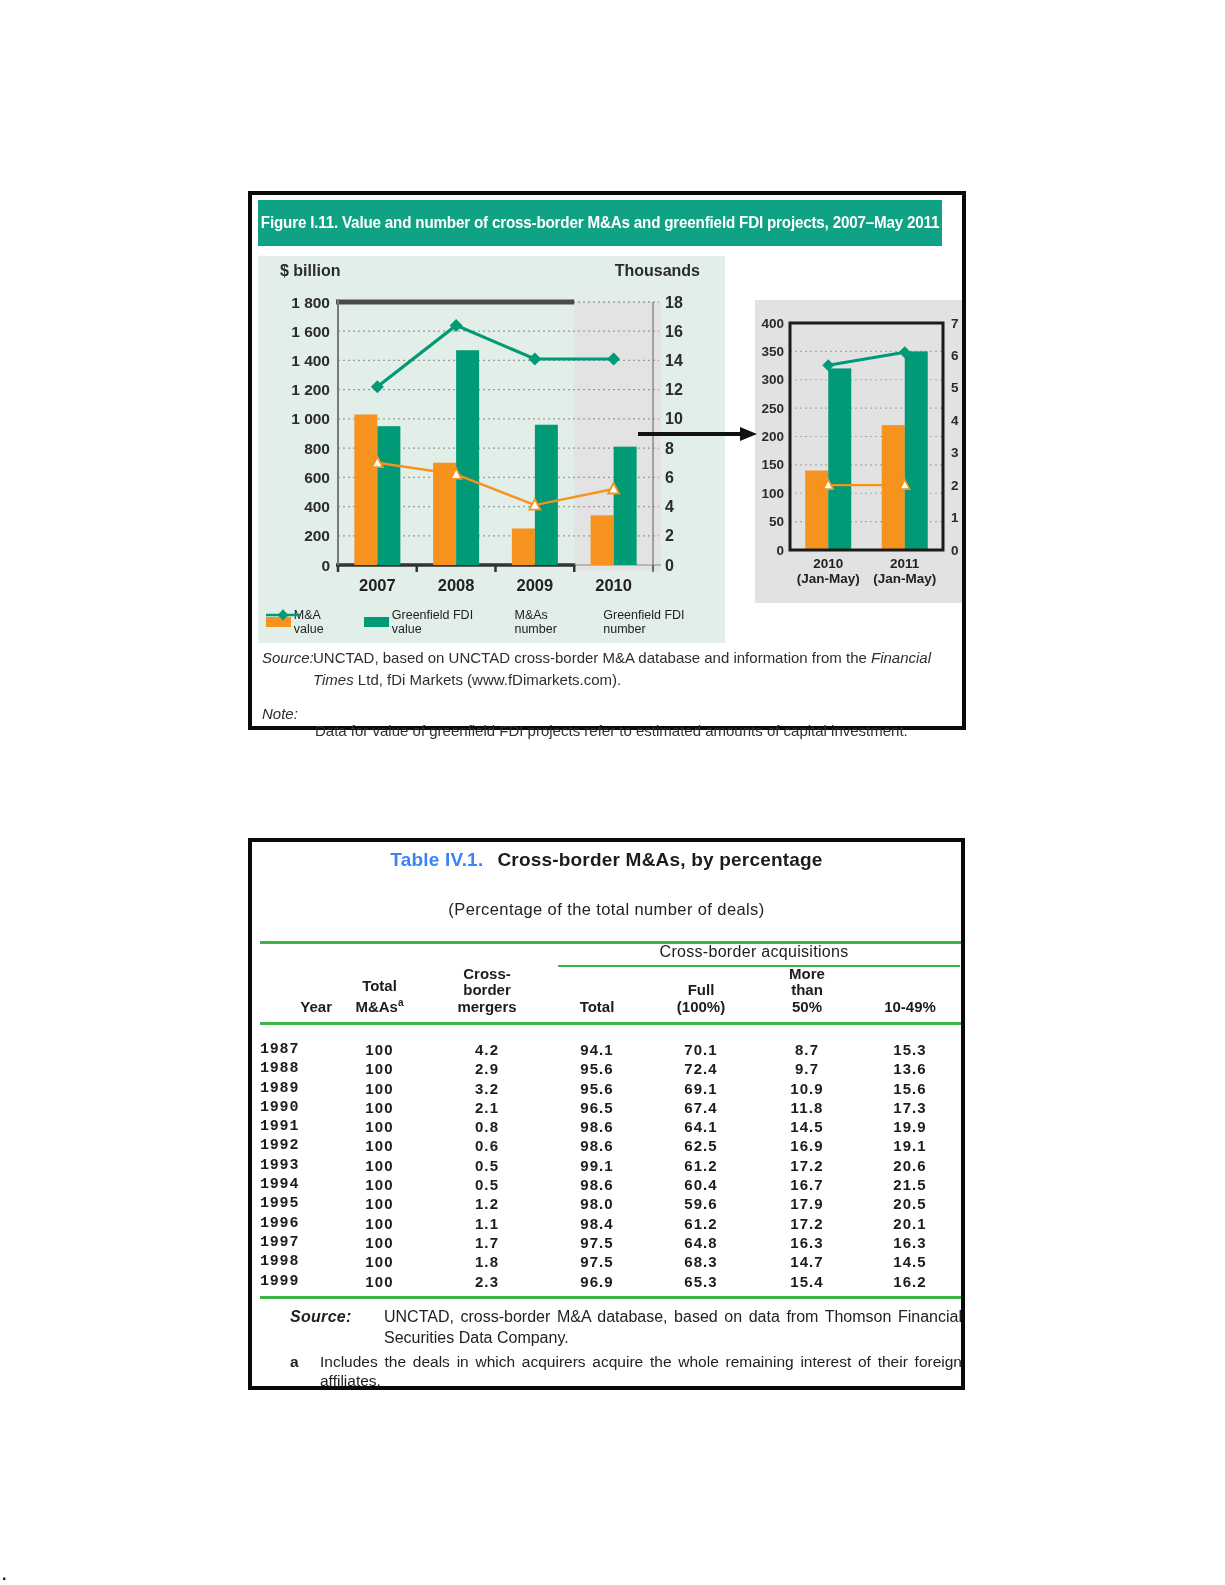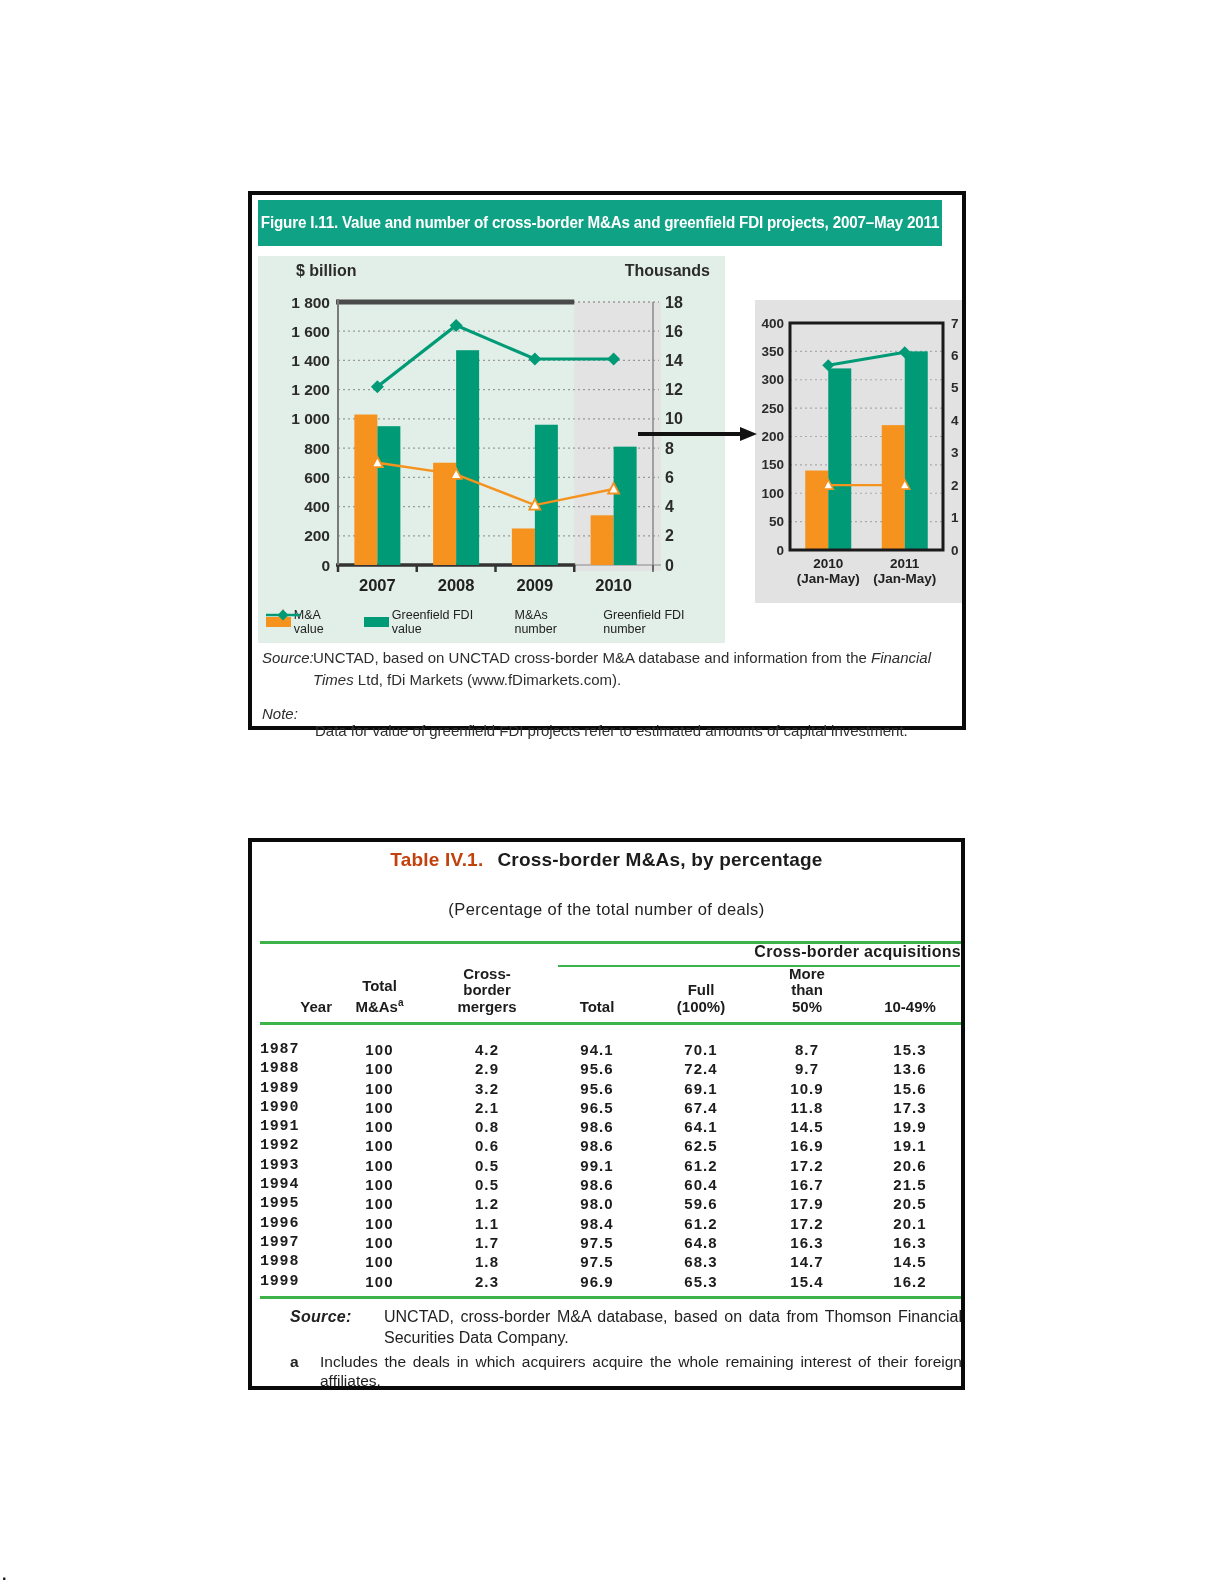--- a/index.html
+++ b/index.html
@@ -8,22 +8,22 @@
 
   
   .figure-box{position:absolute;left:248px;top:191px;width:718px;height:539px;
               border:4px solid #0a0a0a;background:#fff;box-sizing:border-box;}
   .fig-titlebar{position:absolute;left:6px;top:5px;width:684px;height:46px;background:#10A285;
                 display:flex;align-items:center;justify-content:center;overflow:hidden;}
   .fig-title{color:#fff;font-weight:bold;font-size:16px;white-space:nowrap;
              display:inline-block;transform:scaleX(0.95);letter-spacing:-0.2px;}
   .mint-panel{position:absolute;left:6px;top:61px;width:467px;height:387px;background:#E2EFE9;}
   .axis-title{position:absolute;top:6px;font-size:16px;font-weight:bold;color:#2b2b2b;}
-  .axis-title.left{left:38px;}
-  .axis-title.right{right:15px;}
+  .axis-title.left{left:22px;}
+  .axis-title.right{right:25px;}
   .mint-panel svg{position:absolute;left:0;top:0;}
   .gray-panel{position:absolute;left:503px;top:105px;width:207px;height:303px;background:#E2E2E2;}
   .gray-panel svg{position:absolute;left:0;top:0;}
   .arrow{position:absolute;left:386px;top:229px;}
   .arrow line{stroke:#111;stroke-width:4;}
   .arrow polygon{fill:#111;}
   svg text{font-family:"Liberation Sans",sans-serif;}
 
   .legend{position:absolute;left:8px;bottom:7px;display:flex;align-items:center;gap:13px;}
   .legend-item{display:flex;align-items:center;gap:3px;}
@@ -34,27 +34,27 @@
   .fig-source .body{display:block;margin-left:55px;max-width:652px;}
   .src-label{position:absolute;left:4px;top:0;font-style:italic;}
   .fig-note{position:absolute;left:6px;top:510px;right:4px;font-size:15px;color:#2e2e2e;}
   .fig-note .body{display:block;margin-left:57px;margin-top:17px;}
 
   
   .table-box{position:absolute;left:248px;top:838px;width:717px;height:552px;
              border:4px solid #0a0a0a;background:#fff;box-sizing:border-box;}
   .tbl-title{position:absolute;left:0;top:6px;width:100%;text-align:center;
              font-size:19px;font-weight:bold;line-height:23px;letter-spacing:0.2px;}
-  .tbl-title .green{color:#c2410c;margin-right:14px;}
+  .tbl-title .green{color:#3b82f6;margin-right:14px;}
   .tbl-subtitle{position:absolute;left:0;top:58px;width:100%;text-align:center;
                 font-size:16.5px;letter-spacing:0.4px;color:#222;}
   .rule{position:absolute;left:8px;width:701px;height:3px;background:#3CB44A;}
   .r1{top:99px;}  .r2{top:180px;}  .r3{top:454px;}
-  .group-head{position:absolute;left:295px;top:101px;width:414px;text-align:right;
-              font-size:16px;font-weight:bold;letter-spacing:0.3px;}
+  .group-head{position:absolute;left:295px;top:101px;width:414px;text-align:center;
+              font-size:16px;font-weight:normal;letter-spacing:0.3px;}
   .group-underline{position:absolute;left:306px;top:123px;width:402px;height:2px;background:#3CB44A;}
   .thead{position:absolute;left:8px;top:102px;width:701px;height:74px;
          display:grid;grid-template-columns:72px 95px 120px 100px 108px 104px 102px;
          align-items:end;}
   .th{font-size:15px;font-weight:bold;line-height:16.5px;text-align:center;padding-bottom:3px;}
   .th.c0{text-align:right;}
   .th sup{font-size:10px;}
   .tbody{position:absolute;left:8px;top:198px;width:701px;}
   .trow{display:grid;grid-template-columns:72px 95px 120px 100px 108px 104px 102px;height:19.3px;}
   .td{font-size:15px;font-weight:bold;letter-spacing:1.1px;text-align:center;line-height:19.3px;}

